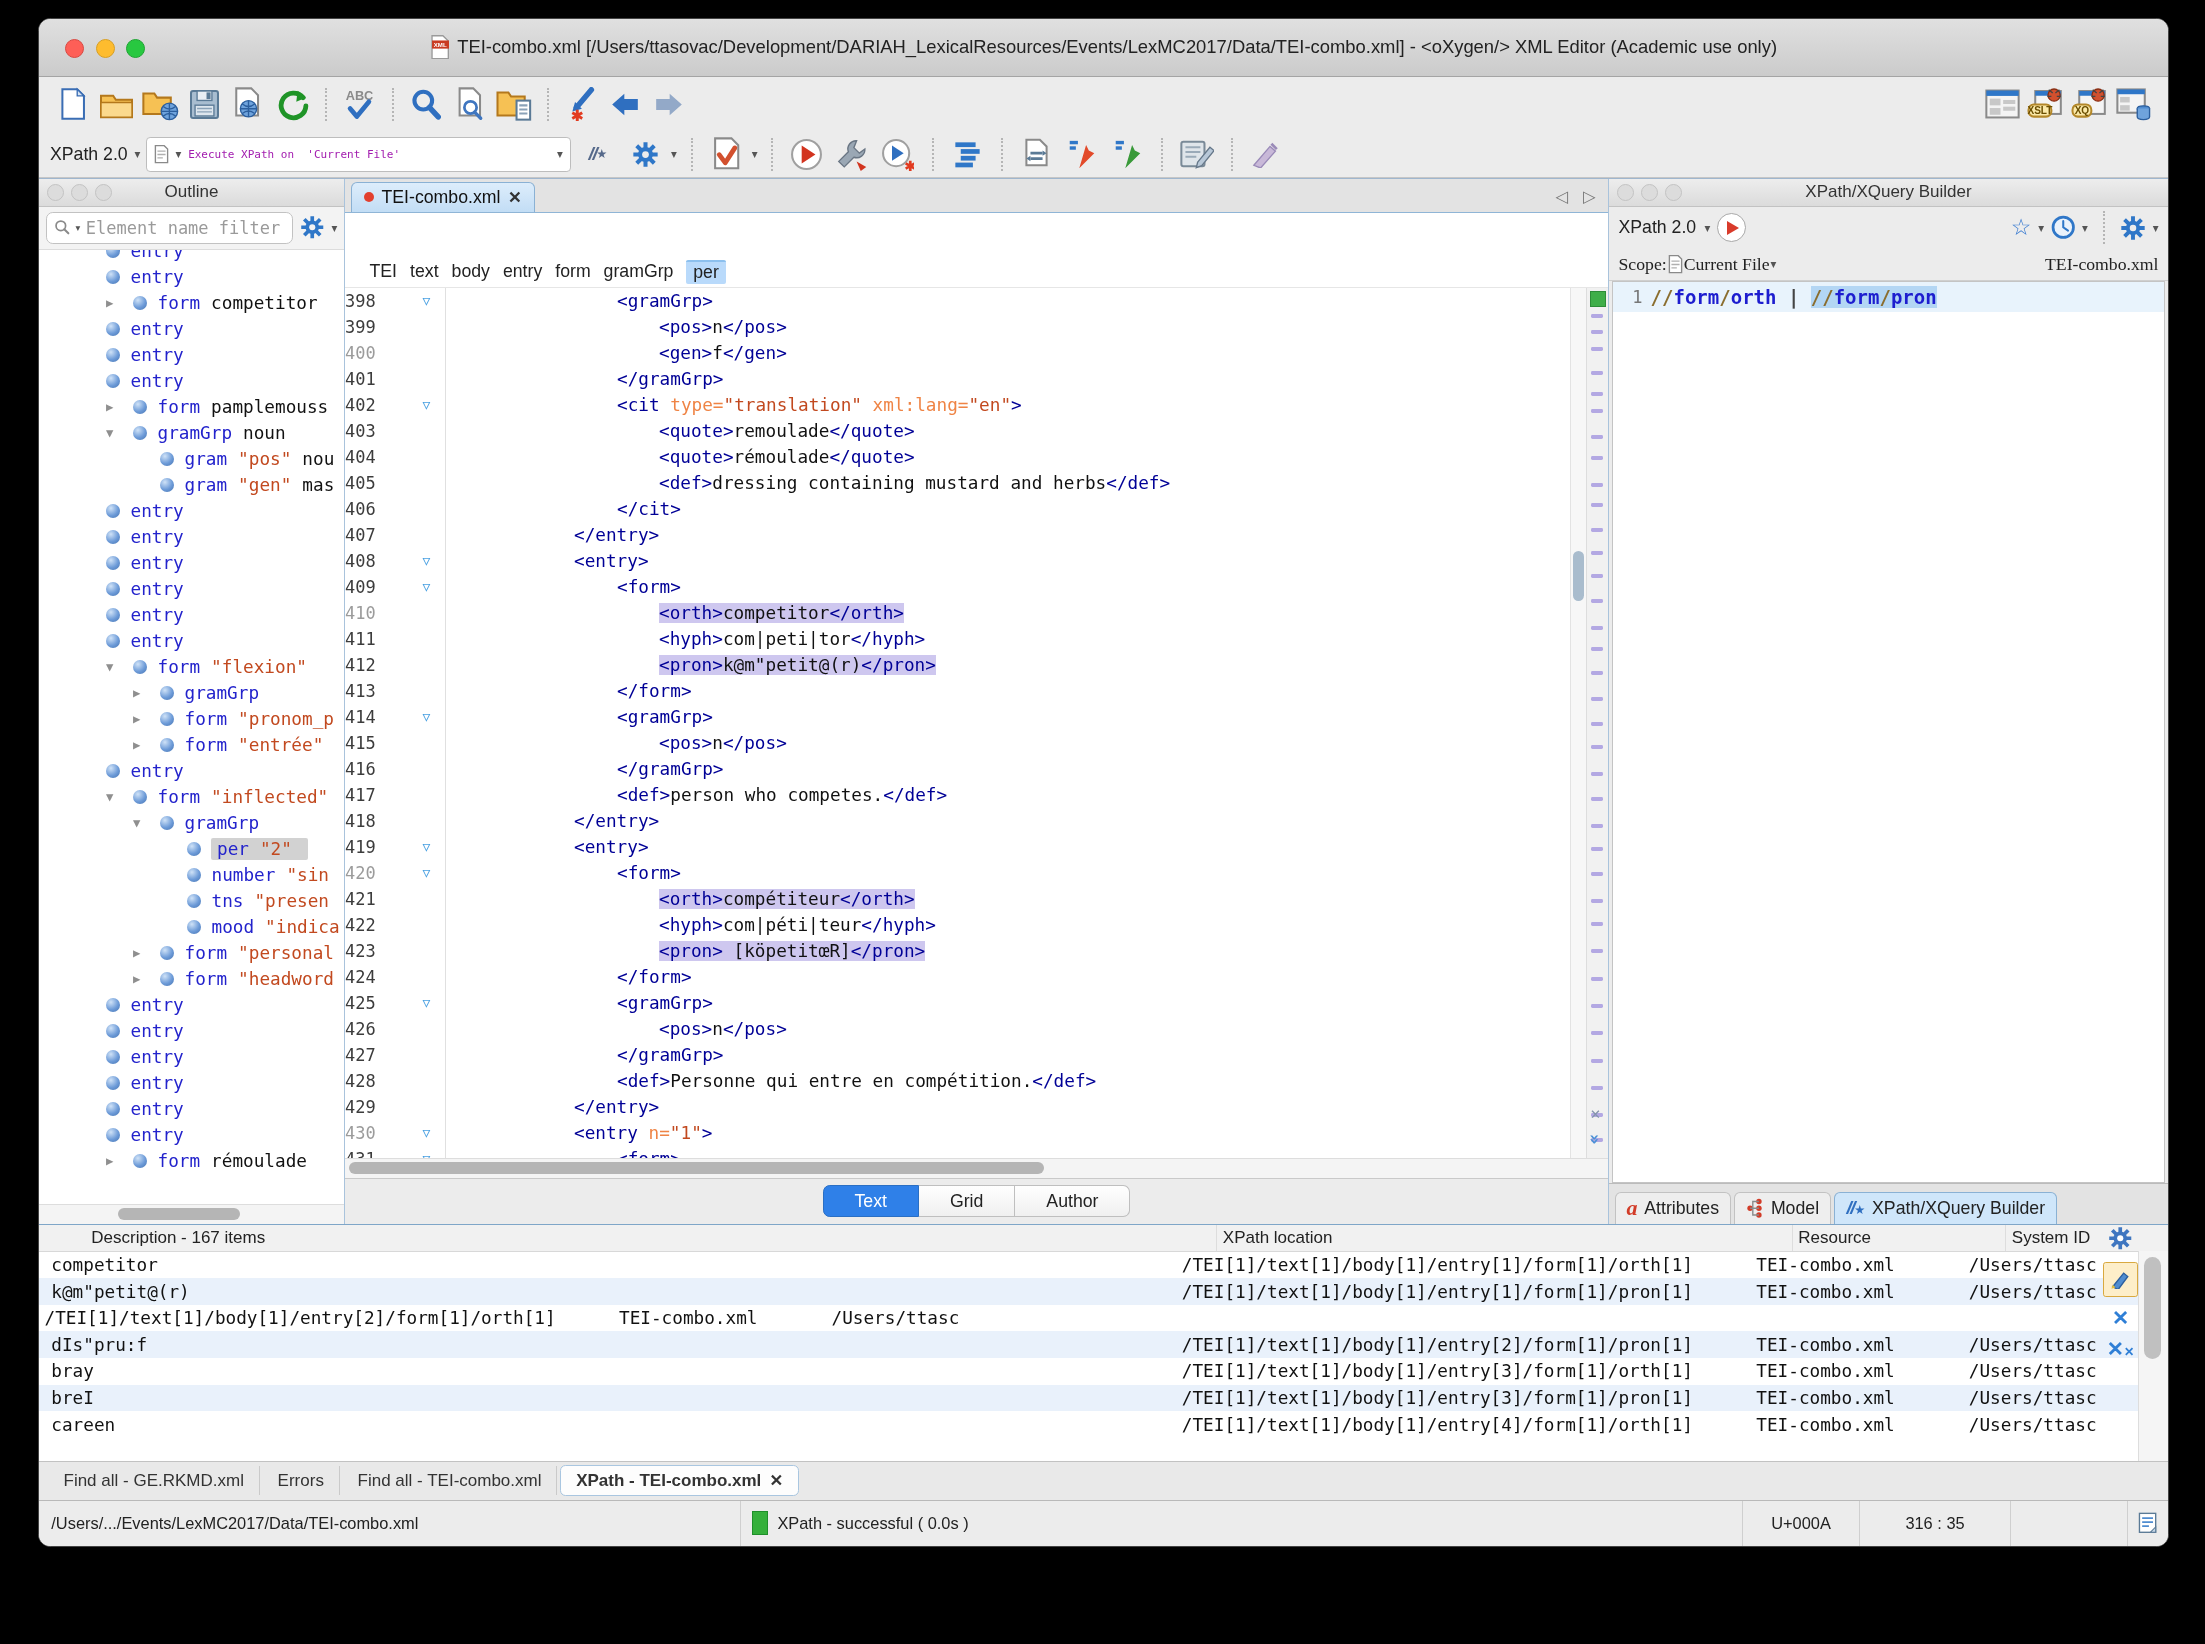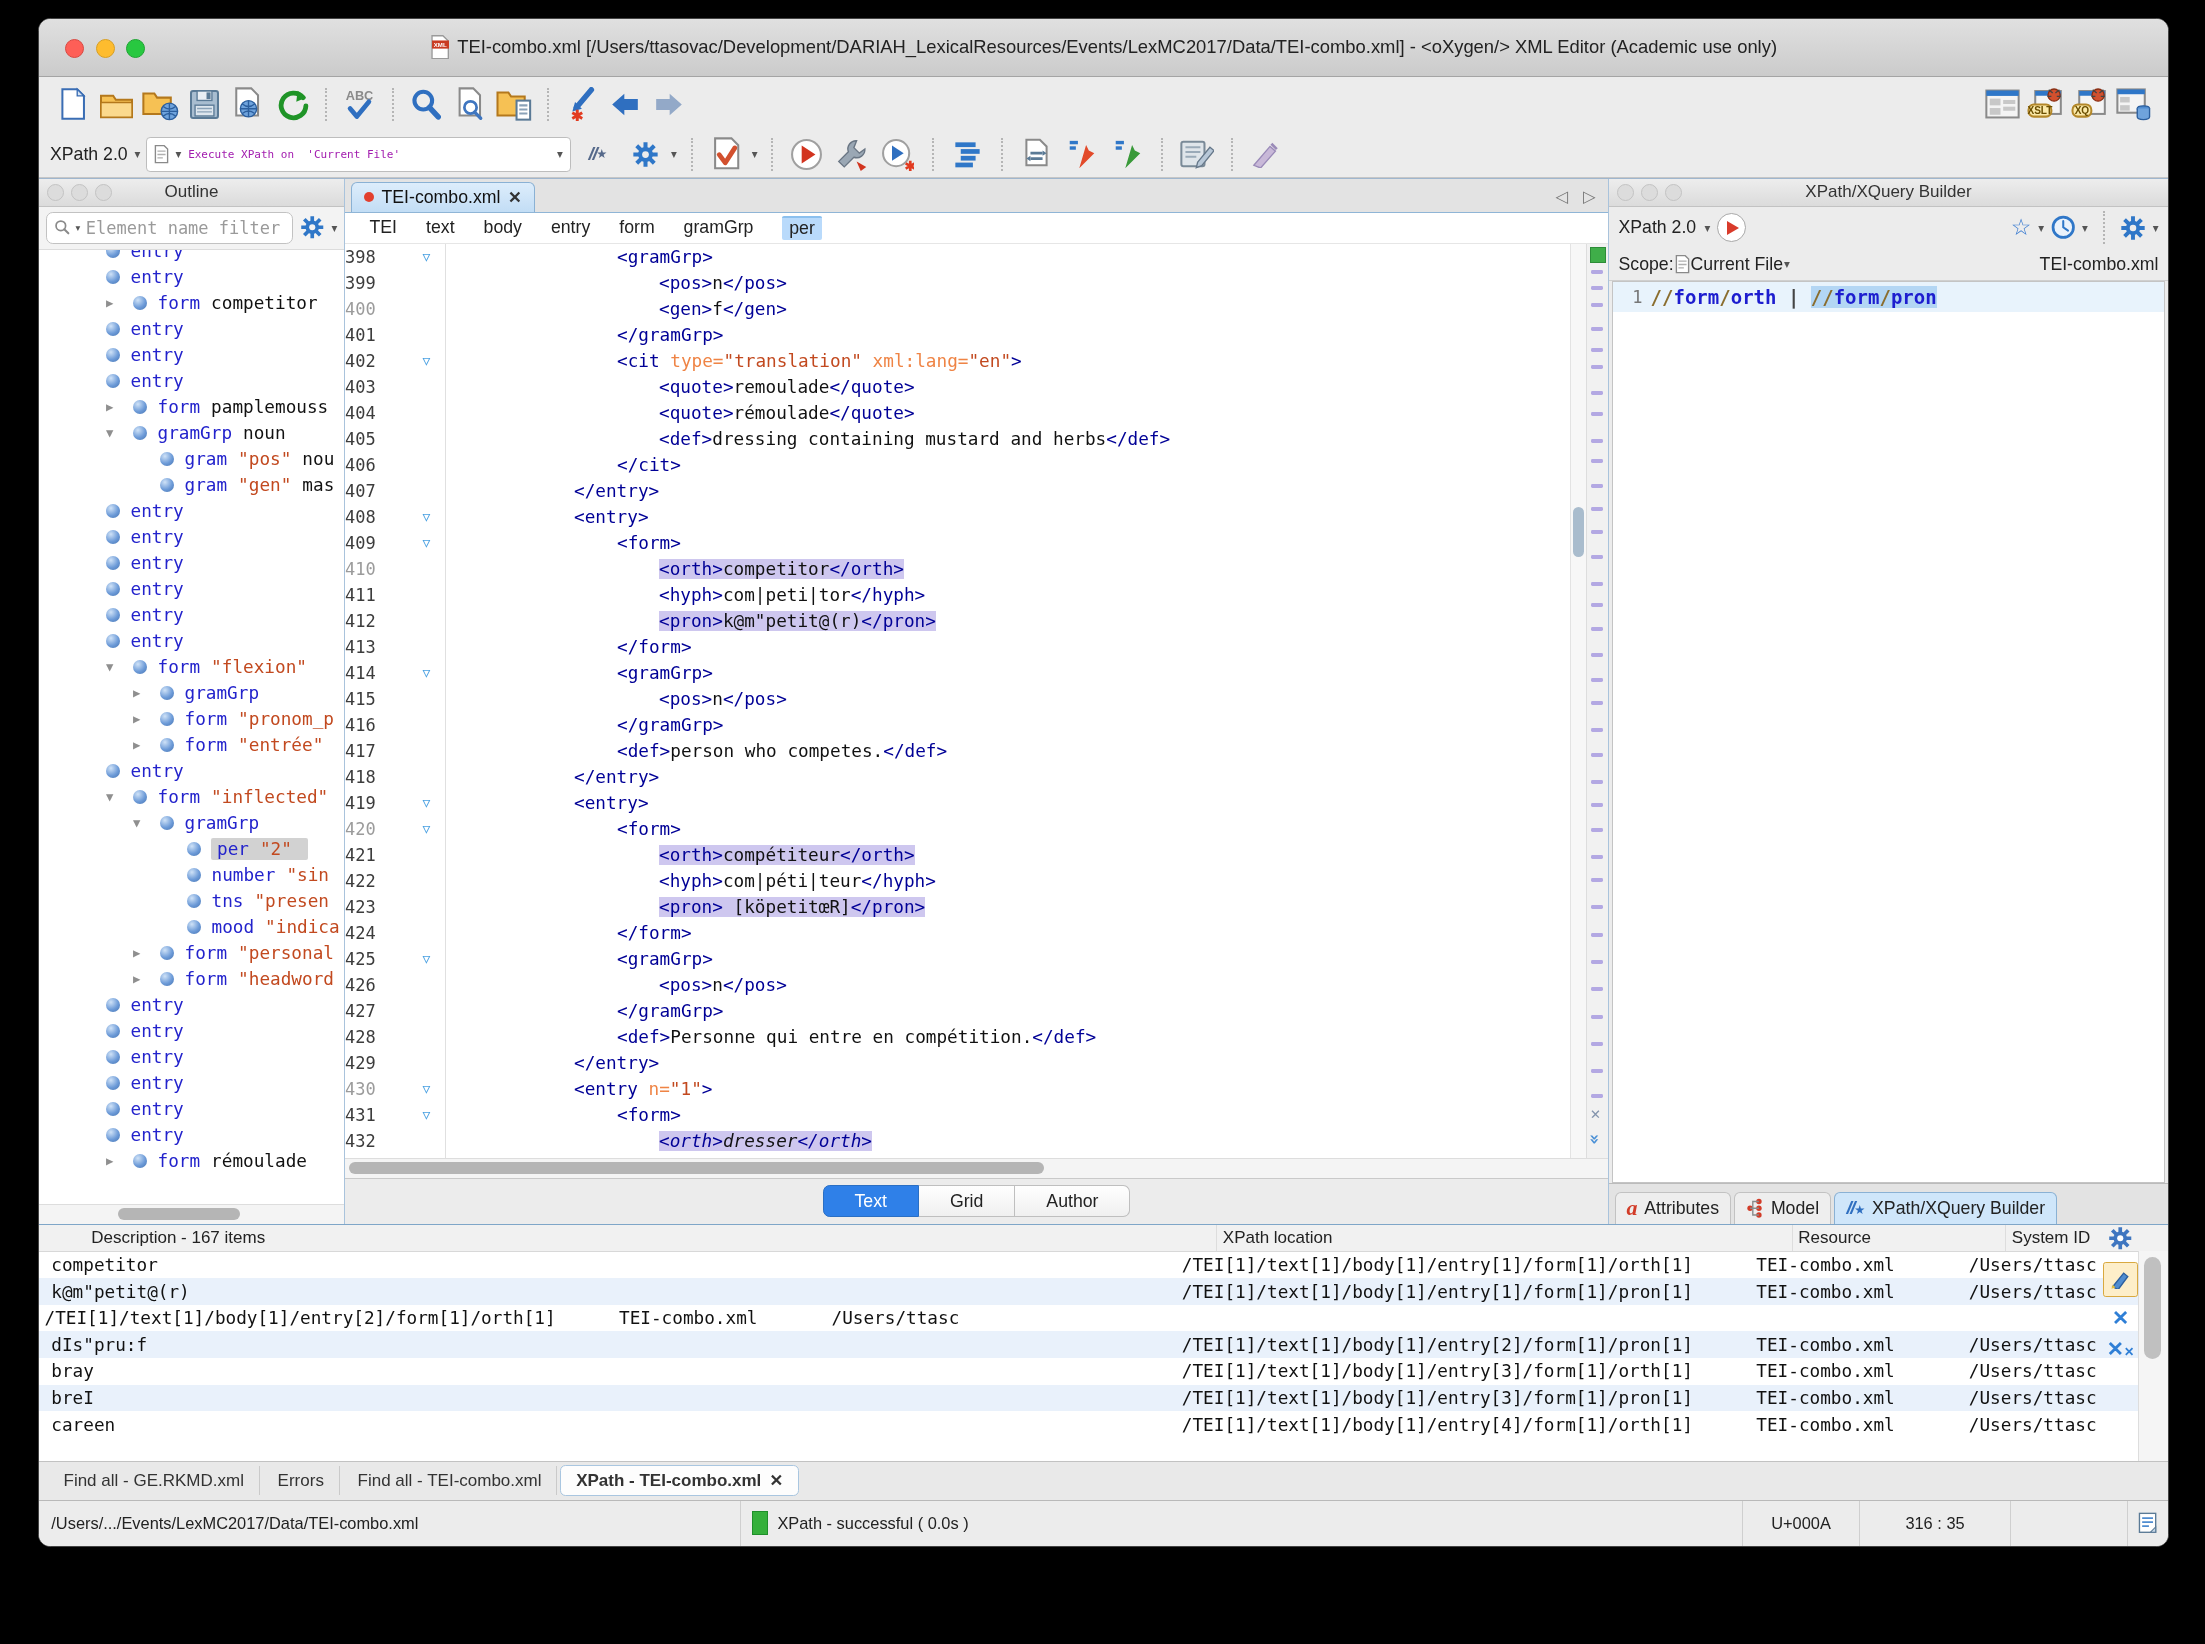--- a/index.html
+++ b/index.html
@@ -45,21 +45,21 @@
   .tsel{background:#d2d2d2;border-radius:2px;padding:0.7px 5.5px;display:inline-flex;}
   .hscroll{height:18.4px;flex:none;background:#f4f4f4;border-top:0.7px solid #ddd;position:relative;}
   .hthumb{position:absolute;top:2.7px;height:12.3px;background:#b5b5b5;border-radius:6.1px;}
   
   .editor-col{flex:1;display:flex;flex-direction:column;min-width:0;background:#fff;}
   .tabbar{height:33px;flex:none;background:#e3e3e3;display:flex;align-items:flex-end;padding:0 5.5px;border-bottom:1.4px solid #8fb5d6;position:relative;}
   .tab{height:29px;background:linear-gradient(#ddedfb,#c2ddf5);border:0.7px solid #8ab1d4;border-bottom:none;border-radius:6.1px 6.1px 0 0;display:flex;align-items:center;gap:7.5px;padding:0 12.3px;font-size:17.7px;color:#111;}
   .reddot{width:10.2px;height:10.2px;border-radius:50%;background:#e2402f;}
   .tclose{font-size:16.4px;color:#333;font-weight:bold;}
   .tabnav{position:absolute;right:12.3px;bottom:5.5px;display:flex;gap:15px;font-size:16.4px;color:#777;}
-  .breadcrumb{height:30px;flex:none;display:flex;align-items:center;gap:29px;padding:0 24.5px;font-size:17.7px;color:#222;background:#fff;border-bottom:0.7px solid #e6e6e6;}
+  .breadcrumb{height:30px;flex:none;display:flex;align-items:center;gap:13px;padding:0 24.5px;font-size:17.7px;color:#222;background:#fff;border-bottom:0.7px solid #e6e6e6;margin-top:44px;}
   .bc-sel{background:#b9dafb;border-top:2.7px solid #8cc0ee;border-radius:2px;padding:0.7px 6.8px;}
   .code-wrap{flex:1;position:relative;overflow:hidden;background:#fff;font-family:"DejaVu Sans Mono",monospace;font-size:17.7px;}
   .cline{height:26px;display:flex;align-items:center;}
   .gut{width:100px;flex:none;display:flex;align-items:center;align-self:stretch;border-right:0.7px solid #e0e0e0;gap:40px;}
   .lnum{flex:1;text-align:right;color:#3c3c3c;font-size:17px;padding-right:2.7px;}
   .lnum.dim{color:#9b9b9b;}
   .fold{width:29px;flex:none;color:#49a0e2;font-size:13px;padding-left:4.1px;}
   .ccontent{white-space:pre;}
   .sg-tag{color:#000096;}
   .sg-txt{color:#111;}
@@ -74,21 +74,21 @@
   .rx{position:absolute;left:3.4px;color:#8494ad;font-size:16.4px;font-weight:bold;}
   .rchev{position:absolute;left:2.7px;color:#4a90d6;font-size:17.7px;font-weight:bold;transform:rotate(90deg);}
   .viewbar{height:45px;flex:none;background:#ececec;display:flex;align-items:center;justify-content:center;border-top:0.7px solid #c9c9c9;}
   .seg{height:30px;display:flex;align-items:center;padding:0 31px;border:0.7px solid #bfbfbf;border-left:none;background:linear-gradient(#ffffff,#f0f0f0);font-size:17.7px;color:#222;}
   .seg.first{border-left:0.7px solid #bfbfbf;border-radius:6.8px 0 0 6.8px;}
   .seg.last{border-radius:0 6.8px 6.8px 0;}
   .seg.active{background:#2f80e8;color:#fff;border-color:#2a6fc4;}
   
   .builder-panel{width:559px;flex:none;border-left:1.4px solid #a9c3dc;display:flex;flex-direction:column;background:#ececec;min-height:0;}
   .b-toolbar{height:42px;flex:none;display:flex;align-items:center;padding:0 9.5px;gap:6.8px;}
-  .b-scope{height:31px;flex:none;display:flex;align-items:center;gap:1px;padding:0 9.5px;font-size:17.7px;color:#222;border-bottom:0.7px solid #cfcfcf;}
+  .b-scope{height:31px;flex:none;display:flex;align-items:center;gap:1px;padding:0 9.5px;font-size:17.7px;color:#222;border-bottom:0.7px solid #cfcfcf;font-family:Liberation Serif, serif;}
   .b-editor{flex:1;background:#fff;border:0.7px solid #c4c4c4;margin:0 3.4px;position:relative;font-family:"DejaVu Sans Mono",monospace;font-size:19px;overflow:hidden;}
   .b-line{background:#e8f3fc;display:flex;align-items:center;height:30px;}
   .b-ln{width:29px;flex:none;text-align:right;color:#777;padding-right:8.2px;font-size:17px;}
   .bx{white-space:pre;font-weight:bold;}
   .bx-op{color:#8a6d2e;}
   .bx-el{color:#1d1dcf;}
   .bx-pipe{color:#444;}
   .bxsel{background:#b3d6f4;}
   .b-tabs{height:40px;flex:none;background:#e3e3e3;display:flex;align-items:flex-end;padding:0 5.5px;gap:3.4px;border-top:0.7px solid #bbb;}
   .btab{height:31px;display:flex;align-items:center;gap:6.8px;padding:0 11px;border:0.7px solid #c2c2c2;border-bottom:none;border-radius:6.1px 6.1px 0 0;background:#eeeeee;font-size:17.7px;color:#222;}

